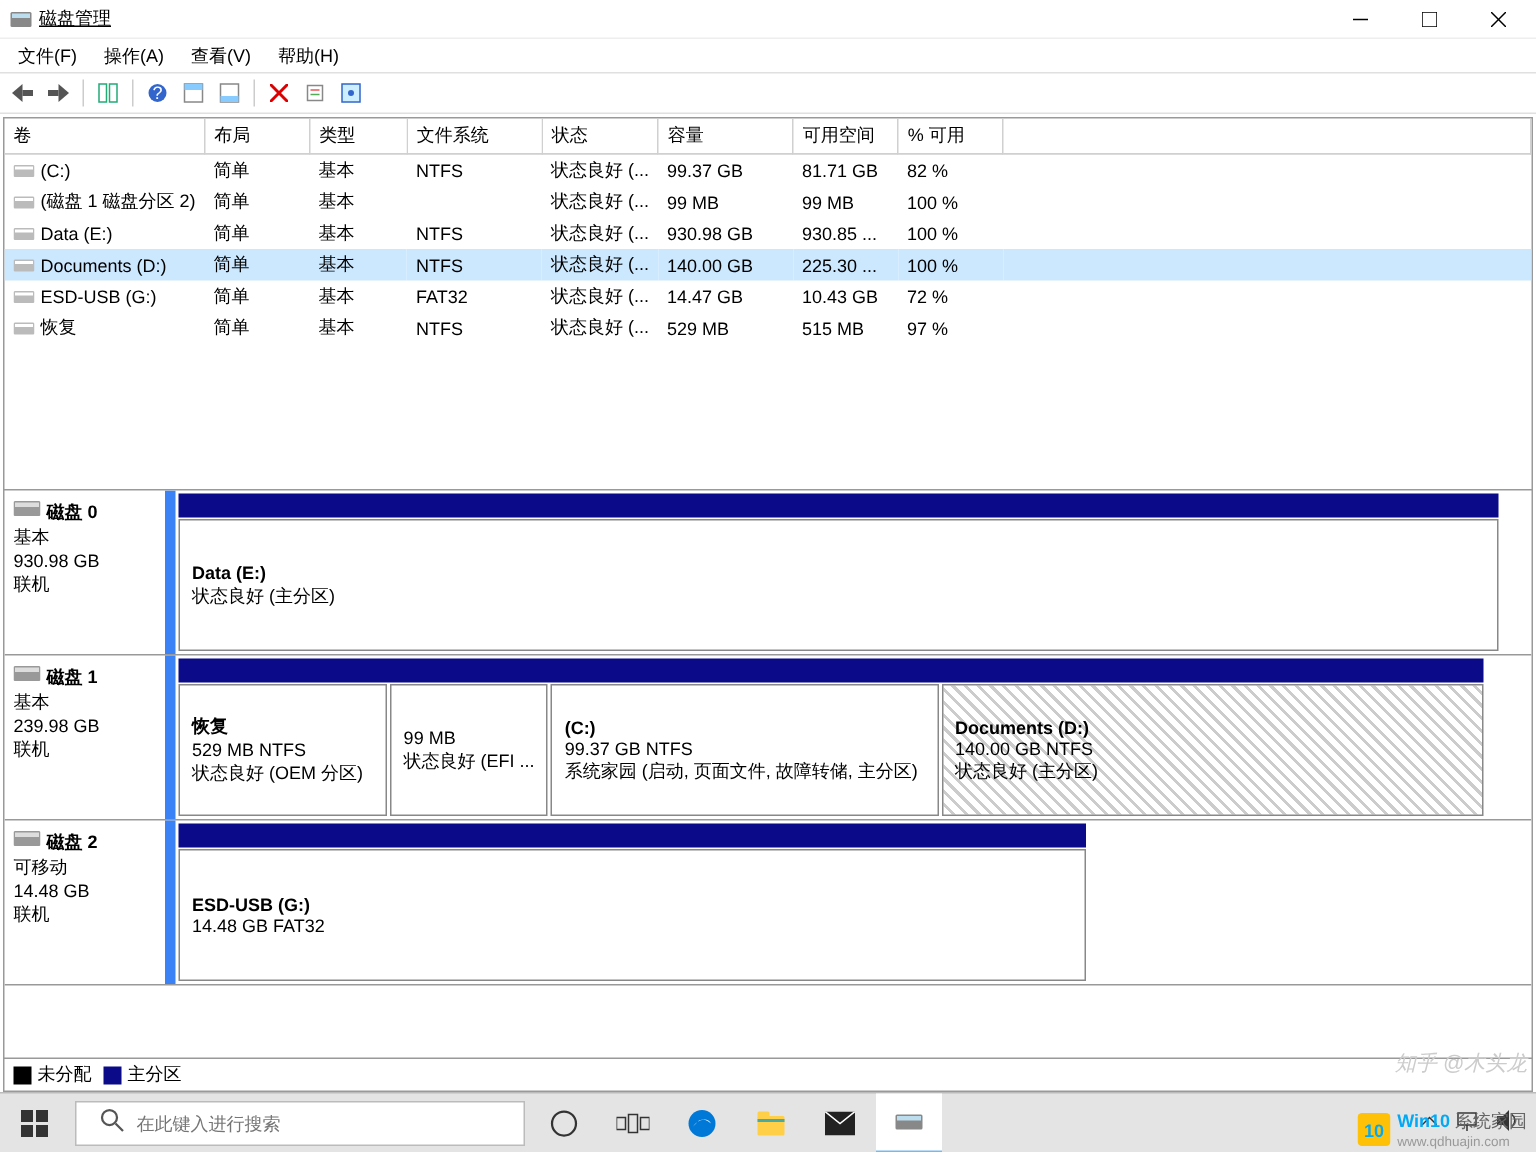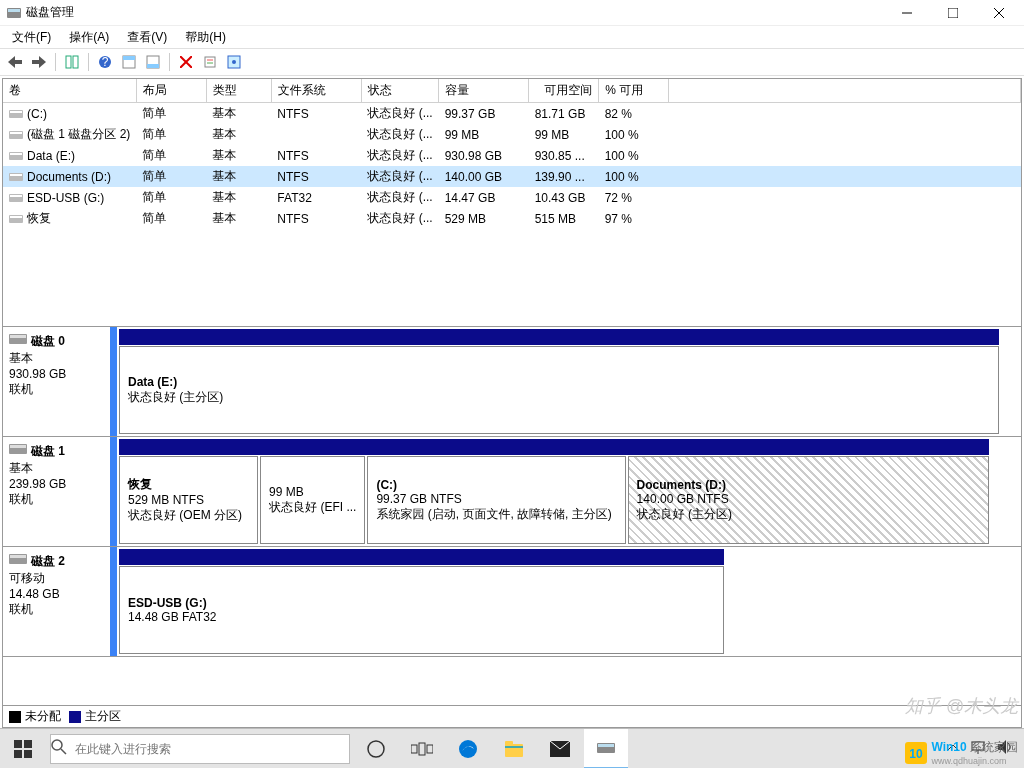--- a/index.html
+++ b/index.html
@@ -1,17 +1,17 @@
 <!DOCTYPE html>
 <html><head>
 <meta charset="utf-8">
 <style>
 *{box-sizing:border-box;margin:0;padding:0;font-family:"Microsoft YaHei","Segoe UI",sans-serif;font-size:12px;}
 body{background:#fff;width:1024px;height:768px;overflow:hidden;display:flex;flex-direction:column;}
-.titlebar{height:26px;display:flex;align-items:center;padding:0 2px;border-bottom:1px solid #eee;}
+.titlebar{height:26px;display:flex;align-items:center;padding:0 2px;border-bottom:1px solid #eee;text-decoration:underline;}
 .titlebar .icon{width:16px;height:16px;margin:0 4px;}
 .titlebar .title{flex:0 0 auto;}
 .titlebar .spacer{flex:1;}
 .winbtn{width:46px;height:26px;display:flex;align-items:center;justify-content:center;}
 .menubar{height:22px;display:flex;align-items:center;padding:2px 4px;gap:2px;}
 .menuitem{padding:2px 8px;}
 .toolbar{height:28px;display:flex;align-items:center;padding:2px 4px;gap:2px;border-top:1px solid #e0e0e0;border-bottom:1px solid #e0e0e0;}
 .tbtn{width:22px;height:22px;display:flex;align-items:center;justify-content:center;border:1px solid transparent;}
 .sep{width:1px;height:18px;background:#ccc;margin:0 3px;}
 .upper{height:248px;border-top:1px solid #999;border-left:1px solid #999;border-right:1px solid #999;margin:2px 2px 0 2px;overflow:auto;}
@@ -28,24 +28,24 @@
 .partwrap{flex:1;display:flex;flex-direction:column;padding:2px;}
 .partheader{height:16px;background:#0b0b8a;}
 .parts{flex:1;display:flex;gap:2px;margin-top:1px;}
 .part{border:1px solid #888;padding:6px 8px;display:flex;flex-direction:column;justify-content:center;overflow:hidden;}
 .part .pname{font-weight:bold;}
 .part.hatched{background:repeating-linear-gradient(45deg,#fff,#fff 4px,#ccc 4px,#ccc 6px);}
 .legend{height:22px;display:flex;align-items:center;gap:8px;padding:0 6px;border:1px solid #999;border-top:none;margin:0 2px;}
 .lgbox{width:12px;height:12px;display:inline-block;margin-right:4px;vertical-align:middle;}
 .lgbox.black{background:#000;}
 .lgbox.navy{background:#0b0b8a;}
-.watermark{position:absolute;right:6px;bottom:50px;font-size:18px;color:#ccc;font-style:italic;user-select:none;}
+.watermark{position:absolute;right:6px;bottom:50px;font-size:14px;color:#ccc;font-style:italic;user-select:none;}
 .taskbar{height:40px;background:#e4e4e4;display:flex;align-items:center;border-top:1px solid #bbb;}
 .start{width:46px;height:40px;display:flex;align-items:center;justify-content:center;}
-.search{flex:0 0 300px;height:30px;margin:0 4px;background:#fff;border:1px solid #bbb;display:flex;align-items:center;padding:0 0;gap:8px;}
+.search{flex:0 0 300px;height:30px;margin:0 4px;background:#fff;border:1px solid #bbb;display:flex;align-items:center;padding:0 16px;gap:8px;}
 .search input{border:none;outline:none;flex:1;}
 .tbicons{display:flex;align-items:center;gap:2px;}
 .tbicon{width:44px;height:40px;display:flex;align-items:center;justify-content:center;}
 .tray{margin-left:auto;display:flex;align-items:center;gap:12px;padding:0 10px;}
 .winlogo{position:absolute;right:6px;bottom:2px;display:flex;align-items:center;gap:4px;font-size:11px;}
 </style>
 </head>
 <body>
 
 <div class="titlebar">
@@ -144,21 +144,21 @@
 <div class="upper">
   <table>
     <thead>
         <tr id="hdr-row">
           <th style="width: 130px;">卷</th>
           <th style="width: 70px;">布局</th>
           <th style="width: 65px;">类型</th>
           <th style="width: 90px;">文件系统</th>
           <th style="width: 70px;">状态</th>
           <th style="width: 90px;">容量</th>
-          <th style="width: 70px; text-align: right;">可用空间</th>
+          <th style="width: 70px;">可用空间</th>
           <th style="width: 70px;">% 可用</th>
           <th></th>
         </tr>
       </thead>
     <tbody id="vol-body">
         <tr>
           <td><span class="vicon">
               <svg viewBox="0 0 14 12">
                 <rect x="0" y="2" width="14" height="8" fill="#bbb" rx="1"></rect>
                 <rect x="1" y="3" width="12" height="2" fill="#fff"></rect>
@@ -210,21 +210,21 @@
               <svg viewBox="0 0 14 12">
                 <rect x="0" y="2" width="14" height="8" fill="#bbb" rx="1"></rect>
                 <rect x="1" y="3" width="12" height="2" fill="#fff"></rect>
               </svg>
             </span>Documents (D:)</td>
           <td>简单</td>
           <td>基本</td>
           <td>NTFS</td>
           <td>状态良好 (...</td>
           <td>140.00 GB</td>
-          <td>139.90 ...</td>
+          <td>225.30 ...</td>
           <td>100 %</td>
           <td></td>
         </tr>
         <tr>
           <td><span class="vicon">
               <svg viewBox="0 0 14 12">
                 <rect x="0" y="2" width="14" height="8" fill="#bbb" rx="1"></rect>
                 <rect x="1" y="3" width="12" height="2" fill="#fff"></rect>
               </svg>
             </span>ESD-USB (G:)</td>

